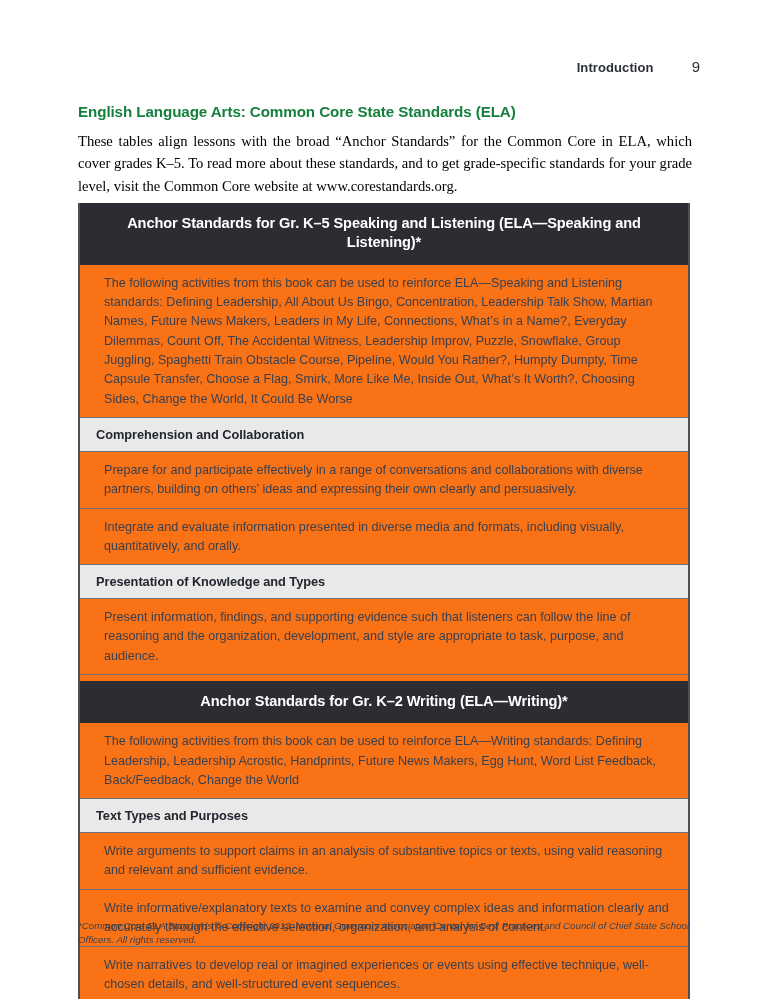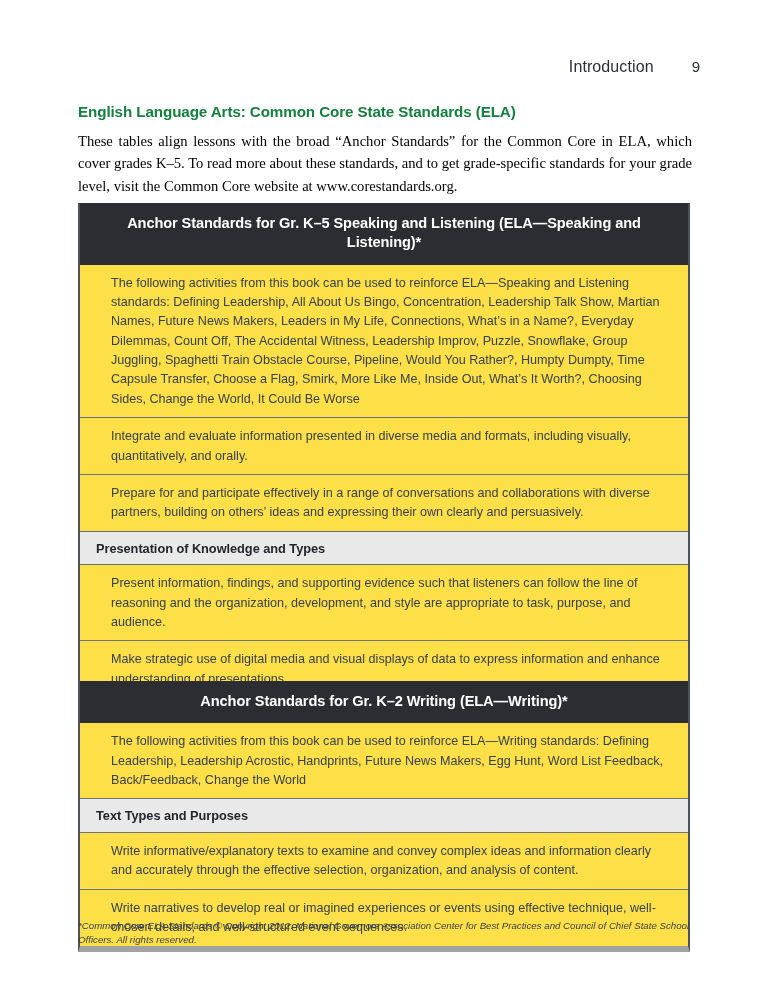--- a/index.html
+++ b/index.html
@@ -26,22 +26,22 @@
   .running-head {
     position: absolute;
     top: 58px;
     right: 78px;
     display: flex;
     align-items: baseline;
     gap: 38px;
   }
   .running-head-label {
     font-family: "Liberation Sans", sans-serif;
-    font-size: 16px;
-    font-weight: normal;
+    font-size: 13px;
+    font-weight: bold;
     color: #2b2f38;
     letter-spacing: 0.1px;
   }
   .running-head-page {
     font-family: "Liberation Sans", sans-serif;
     font-size: 15px;
     font-weight: normal;
     color: #2b2f38;
   }
 
@@ -72,41 +72,41 @@
   }
 
   
   .std-table {
     position: absolute;
     left: 78px;
     width: 612px;
     box-sizing: border-box;
     border-left: 2px solid #4a4f59;
     border-right: 2px solid #4a4f59;
-    border-bottom: 6px solid #a3a3a3;
-    background: #fde047;
+    border-bottom: 4px solid #a3a3a3;
+    background: #f97316;
   }
   .table-1 { top: 203px; }
   .table-2 { top: 681px; }
 
   .table-head {
     background: #2b2d33;
     color: #ffffff;
     text-align: center;
     font-family: "Liberation Sans", sans-serif;
     font-size: 14.6px;
     font-weight: bold;
     line-height: 1.32;
     padding: 11px 40px 12px 40px;
     letter-spacing: -0.1px;
   }
 
   .row {
     border-top: 1px solid #6d727c;
-    padding: 8px 16px 9px 31px;
+    padding: 8px 16px 9px 24px;
   }
   .row:first-of-type { border-top: none; }
 
   .row-body {
     font-family: "Liberation Sans", sans-serif;
     font-size: 12.6px;
     line-height: 1.46;
     color: #394050;
   }
 
@@ -149,34 +149,36 @@
 
   <div class="intro-block">
     <h1 class="section-title">English Language Arts: Common Core State Standards (ELA)</h1>
     <p class="intro-para">These tables align lessons with the broad “Anchor Standards” for the Common Core in ELA, which cover grades K–5. To read more about these standards, and to get grade-specific standards for your grade level, visit the Common Core website at www.corestandards.org.</p>
   </div>
 
   <div class="std-table table-1">
     <div class="table-head">Anchor Standards for Gr. K–5 Speaking and Listening (ELA—Speaking and Listening)*</div>
     <div id="tbody-0">
         <div class="row"><span class="row-body">The following activities from this book can be used to reinforce ELA—Speaking and Listening standards: Defining Leadership, All About Us Bingo, Concentration, Leadership Talk Show, Martian Names, Future News Makers, Leaders in My Life, Connections, What’s in a Name?, Everyday Dilemmas, Count Off, The Accidental Witness, Leadership Improv, Puzzle, Snowflake, Group Juggling, Spaghetti Train Obstacle Course, Pipeline, Would You Rather?, Humpty Dumpty, Time Capsule Transfer, Choose a Flag, Smirk, More Like Me, Inside Out, What’s It Worth?, Choosing Sides, Change the World, It Could Be Worse</span></div>
+        <div class="row-section"><span class="row-label">Comprehension and Collaboration</span></div>
+        <div class="row"><span class="row-body">Prepare for and participate effectively in a range of conversations and collaborations with diverse partners, building on others’ ideas and expressing their own clearly and persuasively.</span></div>
         <div class="row"><span class="row-body">Integrate and evaluate information presented in diverse media and formats, including visually, quantitatively, and orally.</span></div>
-        <div class="row"><span class="row-body">Prepare for and participate effectively in a range of conversations and collaborations with diverse partners, building on others’ ideas and expressing their own clearly and persuasively.</span></div>
         <div class="row-section"><span class="row-label">Presentation of Knowledge and Types</span></div>
         <div class="row"><span class="row-body">Present information, findings, and supporting evidence such that listeners can follow the line of reasoning and the organization, development, and style are appropriate to task, purpose, and audience.</span></div>
         <div class="row"><span class="row-body">Make strategic use of digital media and visual displays of data to express information and enhance understanding of presentations.</span></div>
         <div class="row"><span class="row-body">Adapt speech to a variety of contexts and communicative tasks, demonstrating command of formal English when indicated or appropriate.</span></div>
       </div>
   </div>
 
   <div class="std-table table-2">
     <div class="table-head">Anchor Standards for Gr. K–2 Writing (ELA—Writing)*</div>
     <div id="tbody-1">
         <div class="row"><span class="row-body">The following activities from this book can be used to reinforce ELA—Writing standards: Defining Leadership, Leadership Acrostic, Handprints, Future News Makers, Egg Hunt, Word List Feedback, Back/Feedback, Change the World</span></div>
         <div class="row-section"><span class="row-label">Text Types and Purposes</span></div>
+        <div class="row"><span class="row-body">Write arguments to support claims in an analysis of substantive topics or texts, using valid reasoning and relevant and sufficient evidence.</span></div>
         <div class="row"><span class="row-body">Write informative/explanatory texts to examine and convey complex ideas and information clearly and accurately through the effective selection, organization, and analysis of content.</span></div>
         <div class="row"><span class="row-body">Write narratives to develop real or imagined experiences or events using effective technique, well-chosen details, and well-structured event sequences.</span></div>
       </div>
   </div>
 
   <div class="footnote">*Common Core ELA Standards © Copyright 2012. National Governors Association Center for Best Practices and Council of Chief State School Officers. All rights reserved.</div>
 
 </div>
 
 </body></html>

